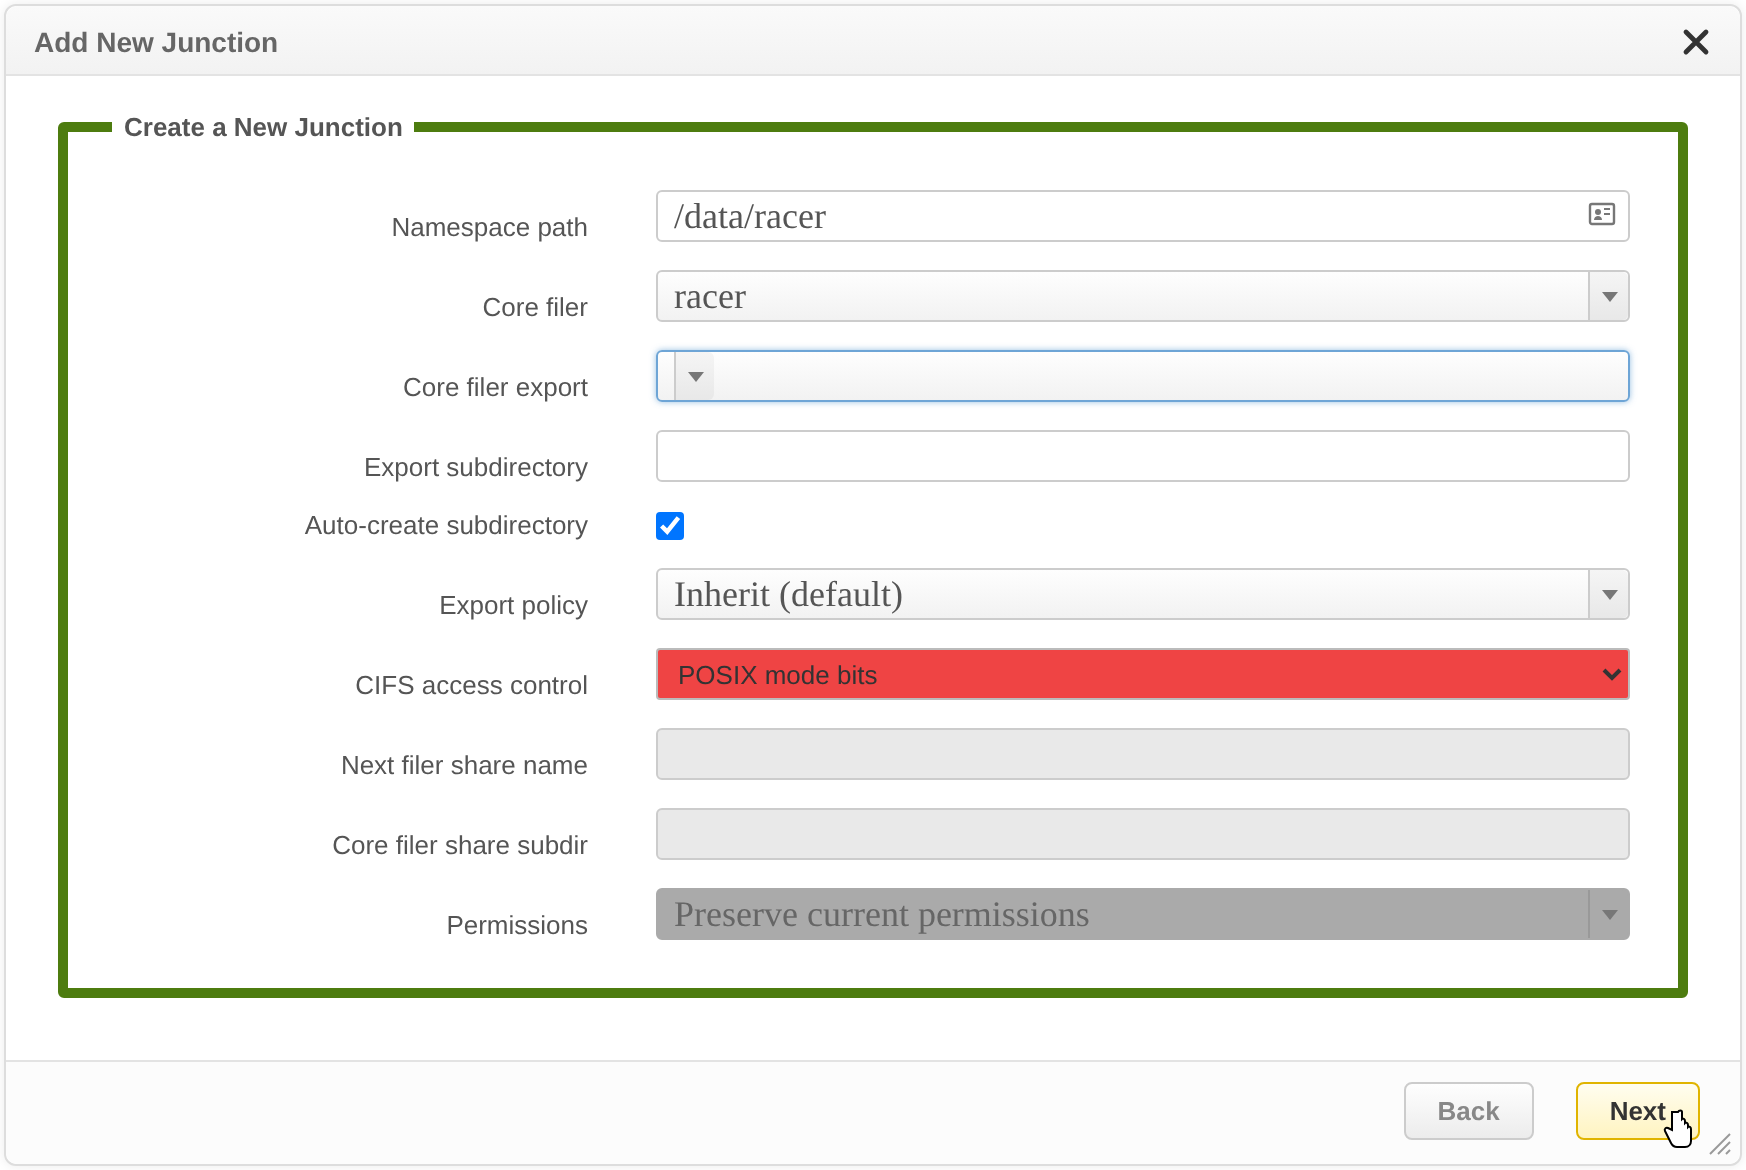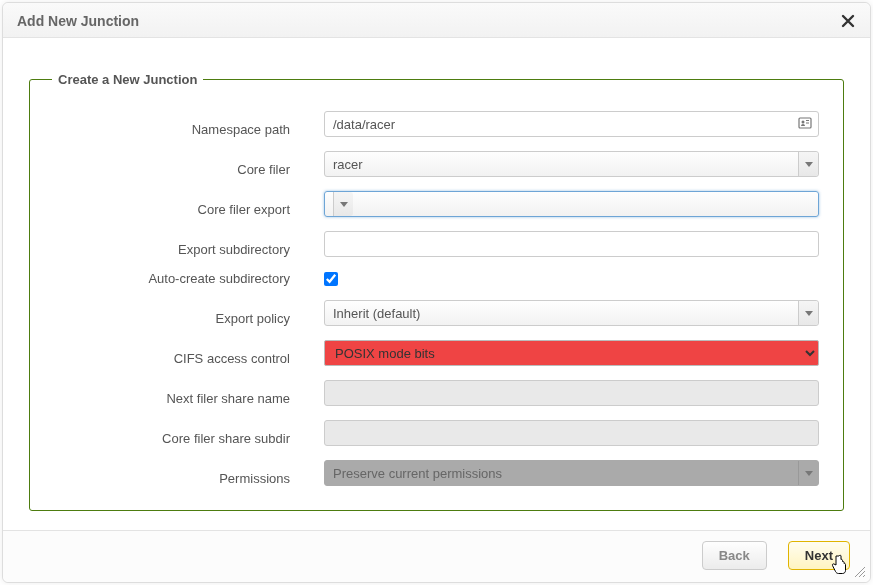--- a/index.html
+++ b/index.html
@@ -40,24 +40,23 @@
       cursor: pointer;
       width: 16px; height: 16px;
       color: #333;
     }
     .content {
       flex: 1;
       padding: 18px 26px 10px 26px;
       overflow: auto;
     }
     fieldset {
-      border: 1px solid #4d7c0f;
+      border: 5px solid #4d7c0f;
       border-radius: 3px;
       padding: 18px 24px 24px 22px;
-      margin-top: 16px;
     }
     legend {
       font-weight: bold;
       color: #555;
       padding: 0 6px;
       font-size: 13px;
     }
     .row {
       display: flex;
       align-items: flex-end;
@@ -75,22 +74,22 @@
     .ctrl {
       flex: 1;
       display: flex;
     }
     input[type="text"], .select {
       width: 100%;
       height: 26px;
       border: 1px solid #ccc;
       border-radius: 3px;
       padding: 2px 8px;
-      font-family: Liberation Sans, sans-serif;
-      font-size: 13px;
+      font-family: Liberation Serif, serif;
+      font-size: 18px;
       color: #555;
       background: #fff;
     }
     input[type="text"]:disabled, .select.disabled {
       background: #e9e9e9;
       color: #888;
     }
     .select {
       display: flex;
       align-items: center;

